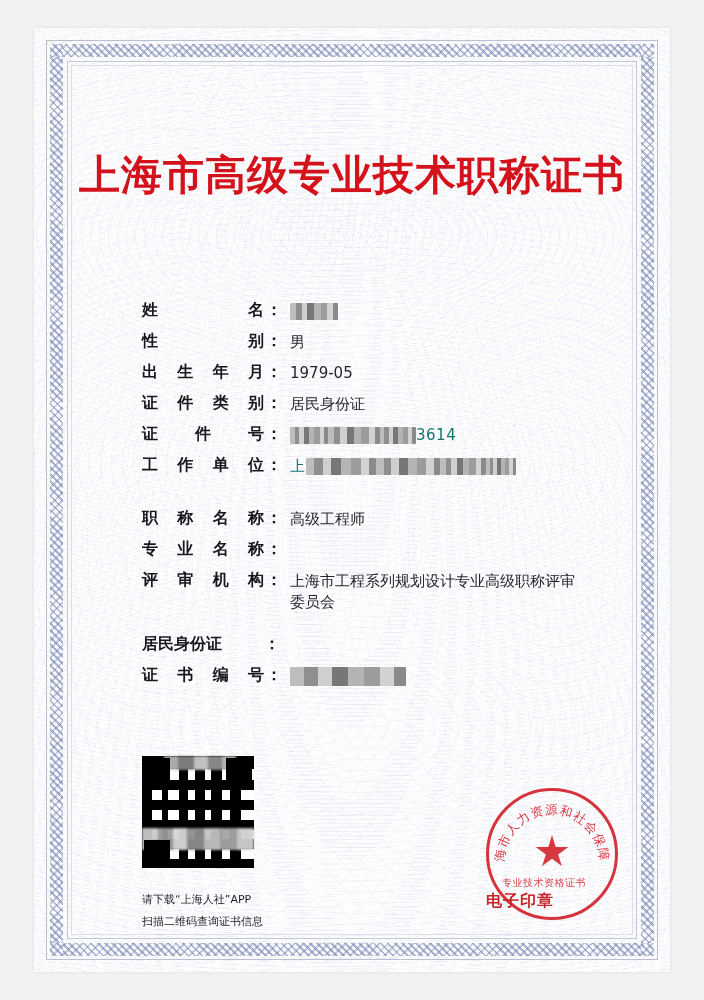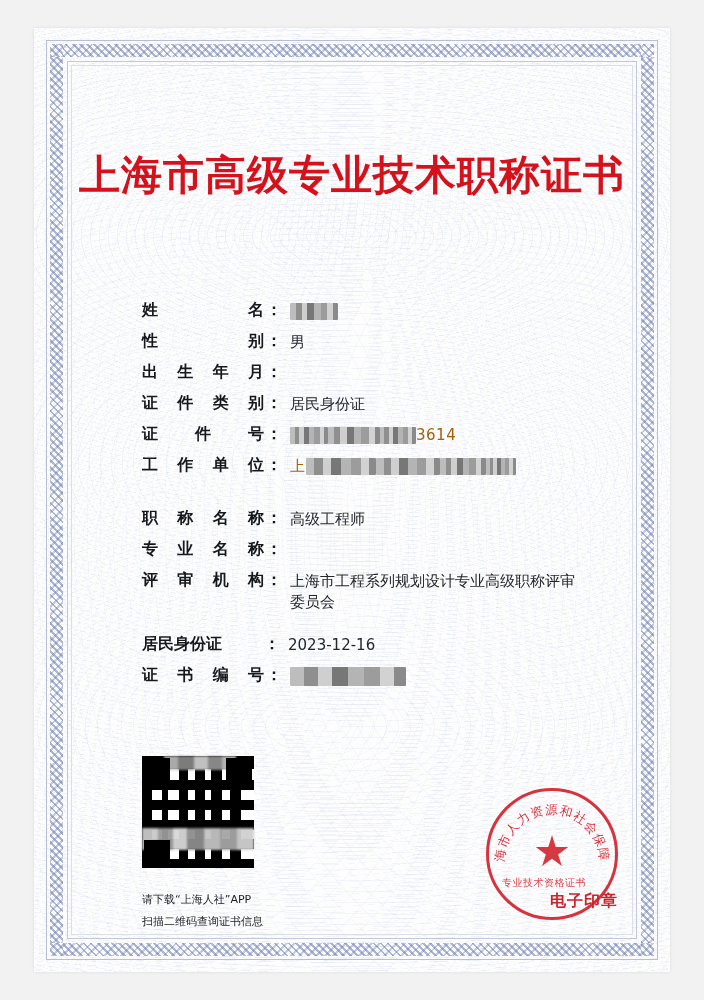--- a/index.html
+++ b/index.html
@@ -162,21 +162,21 @@
   }
   .redact.r-name   { width: 48px; }
   .redact.r-idno-a { width: 38px; }
   .redact.r-idno-b { width: 52px; }
   .redact.r-idno-c { width: 36px; }
   .redact.r-org-a  { width: 70px; }
   .redact.r-org-b  { width: 64px; }
   .redact.r-org-c  { width: 46px; }
   .redact.r-org-d  { width: 30px; }
   .redact.r-cert   { width: 116px; height: 19px; }
-  .plain-tail { font-size: 15px; color: #a16207; letter-spacing: 0.5px; }
+  .plain-tail { font-size: 15px; color: #0f766e; letter-spacing: 0.5px; }
 
   
   .qr-wrap {
     position: absolute;
     left: 108px;
     top: 728px;
     width: 130px;
   }
   .qr {
     width: 112px;
@@ -262,21 +262,21 @@
     font-family: "DejaVu Sans", "Liberation Sans", sans-serif;
     font-size: 12.5px;
     fill: #d3232c;
     letter-spacing: 1.2px;
     opacity: 0.92;
   }
   .seal-bottom-text {
     position: absolute;
     left: 0; right: 0;
     bottom: 8px;
-    text-align: right;
+    text-align: left;
     font-family: "DejaVu Sans", "Liberation Sans", sans-serif;
     font-size: 16px;
     font-weight: bold;
     color: #c9252d;
     letter-spacing: 1px;
   }
   .seal-sub-text {
     position: absolute;
     left: 0; right: 16px;
     top: 88px;
@@ -328,20 +328,21 @@
       </div>
 
       <div class="field-row">
         <div class="field-label spread4">
           <span>出</span>
           <span>生</span>
           <span>年</span>
           <span>月</span>
         </div>
         <div class="colon">：</div>
+        <div class="field-value">1979-05</div>
       </div>
 
       <div class="field-row">
         <div class="field-label spread4">
           <span>证</span>
           <span>件</span>
           <span>类</span>
           <span>别</span>
         </div>
         <div class="colon">：</div>
@@ -405,21 +406,20 @@
         </div>
         <div class="colon">：</div>
         <div class="field-value" style="max-width:318px">上海市工程系列规划设计专业高级职称评审委员会</div>
       </div>
 
       <div class="gap-small"></div>
 
       <div class="field-row">
         <div class="field-label">居民身份证</div>
         <div class="colon">：</div>
-        <div class="field-value">2023-12-16</div>
       </div>
 
       <div class="field-row">
         <div class="field-label spread4">
           <span>证</span>
           <span>书</span>
           <span>编</span>
           <span>号</span>
         </div>
         <div class="colon">：</div>

